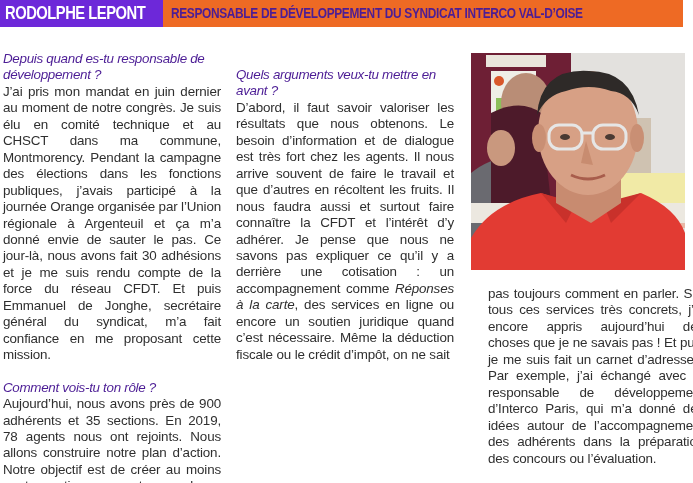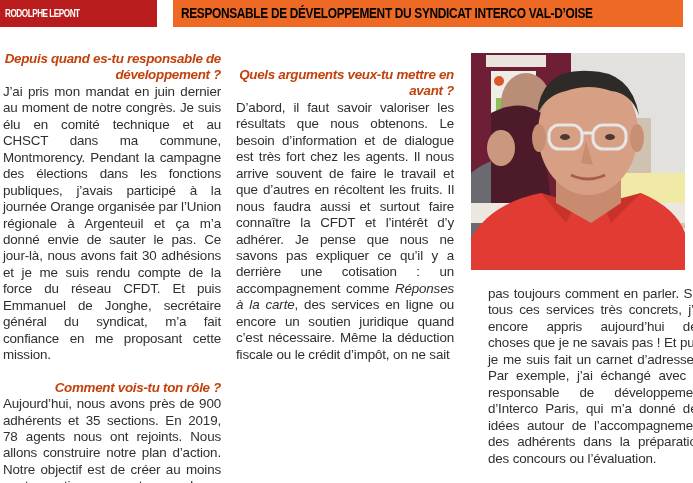--- a/index.html
+++ b/index.html
@@ -17,71 +17,70 @@
     }
     .header {
       position: absolute;
       left: 0;
       top: 0;
       height: 27px;
       width: 683px;
       display: flex;
     }
     .header-name {
-      background: #b91c1c;
+      background: #6d28d9;
       color: #ffffff;
       width: 163px;
       height: 27px;
       line-height: 27px;
       font-weight: bold;
-      font-size: 10px;
+      font-size: 18px;
       letter-spacing: -0.6px;
       padding-left: 5px;
       box-sizing: border-box;
       font-family: "Liberation Sans Narrow", "Liberation Sans", sans-serif;
       transform-origin: left center;
       white-space: nowrap;
     }
     .header-name span, .header-role span {
       display: inline-block;
       transform: scaleX(0.82);
       transform-origin: left center;
     }
     .header-role {
       background: #ee6a24;
-      color: #000000;
+      color: #4c1d95;
       flex: 1;
       height: 27px;
       line-height: 27px;
       font-weight: bold;
       font-size: 14.5px;
       letter-spacing: -0.4px;
       padding-left: 8px;
       white-space: nowrap;
-      margin-left: 16px;
     }
     .col {
       position: absolute;
       font-size: 13.4px;
       line-height: 16.45px;
       text-align: justify;
       letter-spacing: -0.15px;
       color: #2f2f2f;
     }
     .col p {
       margin: 0;
     }
     .col1 { left: 3px; top: 51px; width: 218px; }
     .col2 { left: 236px; top: 51px; width: 218px; }
     .col3 { left: 488px; top: 286px; width: 216px; }
     .q {
-      color: #c2410c;
-      font-weight: bold;
+      color: #4c1d95;
+      font-weight: normal;
       font-style: italic;
-      text-align: right;
+      text-align: left;
       letter-spacing: -0.3px;
       margin: 0;
     }
     .gap { height: 16px; }
     .photo {
       position: absolute;
       left: 471px;
       top: 53px;
       width: 214px;
       height: 217px;

